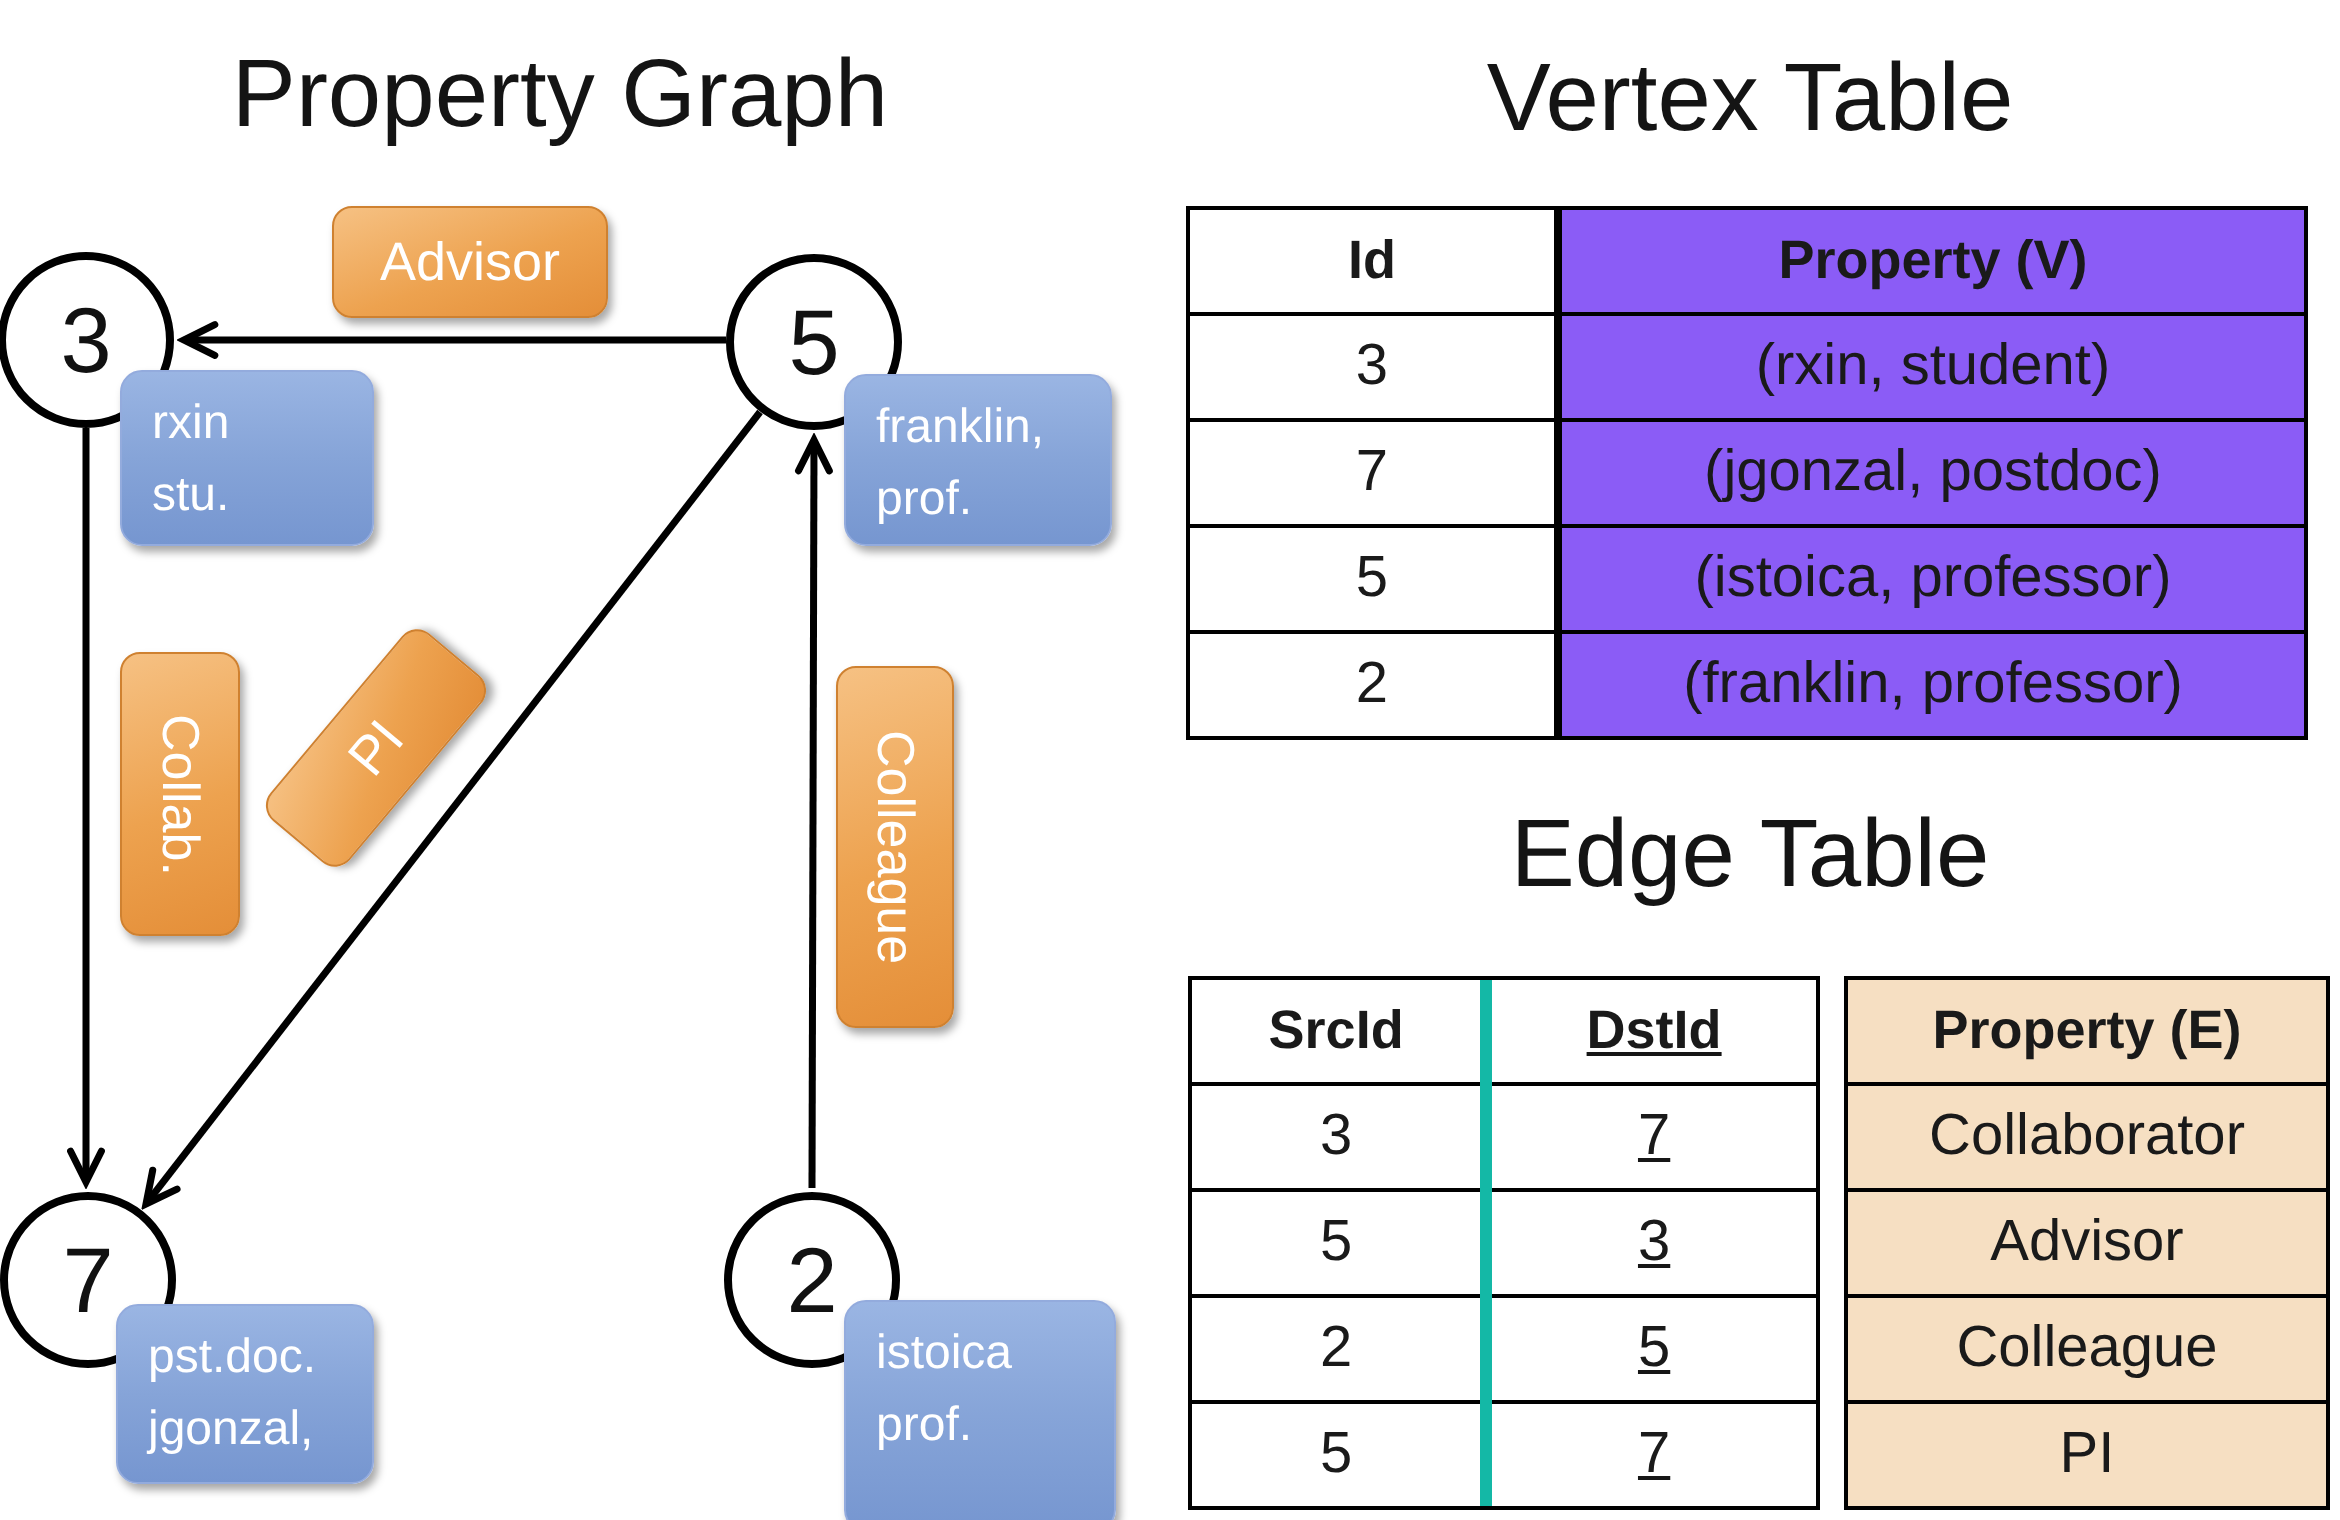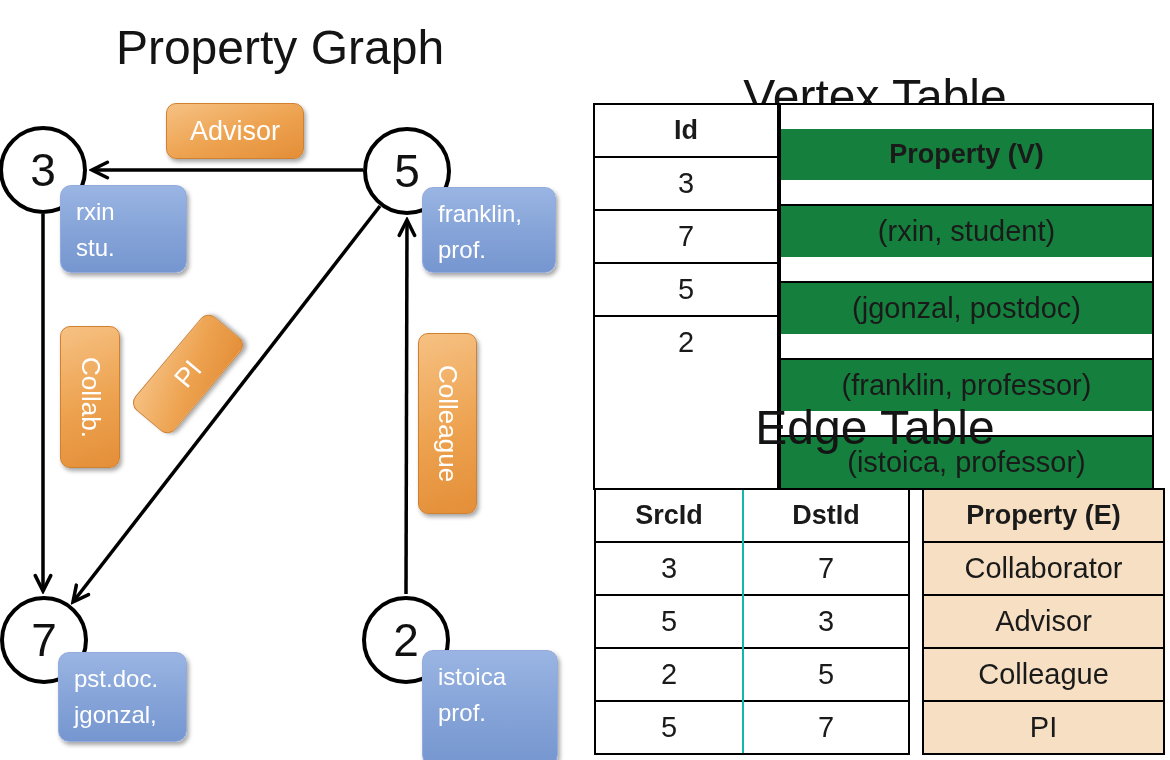--- a/index.html
+++ b/index.html
@@ -32,22 +32,22 @@
 
   
   .tbl-wrap{display:flex;}
   .tcol{border:2px solid #000;background:#fff;box-sizing:border-box;}
   .tcell{height:51px;display:flex;align-items:center;justify-content:center;
          font-size:29px;color:#1a1a1a;}
   .tcell + .tcell{border-top:2px solid #000;}
   .thead{font-weight:bold;font-size:27px;}
   .twin{display:flex;border:2px solid #000;box-sizing:border-box;background:#fff;}
   .twin .sub{display:flex;flex-direction:column;}
-  .twin .sub.right{border-left:2px solid #14b8a6;}
-  .bg-blue{background:#15803d;margin-top:24px;}
+  .twin .sub.right{border-left:6px solid #14b8a6;text-decoration:underline;}
+  .bg-blue{background:#8b5cf6;}
   .bg-tan{background:#f6dfc2;}
 </style>
 </head>
 <body>
 
 <div id="graph-pane" class="abs">
 
   <div class="abs big-title" style="left:0;top:20px;width:560px;">Property Graph</div>
 
   <svg id="edge-svg" width="580" height="760" viewBox="0 0 580 760">
@@ -91,36 +91,36 @@
   <div class="vbox" style="left:58px;top:652px;width:129px;height:90px;">
     <div>pst.doc.</div>
     <div>jgonzal,</div>
   </div>
   <div class="vbox" style="left:422px;top:650px;width:136px;height:116px;">
     <div>istoica</div>
     <div>prof.</div>
   </div>
 </div>
 
-<div class="abs big-title" style="left:580px;top:22px;width:590px;margin-top:47px;">Vertex Table</div>
+<div class="abs big-title" style="left:580px;top:22px;width:590px;">Vertex Table</div>
 
 <div class="abs tbl-wrap" style="left:593px;top:103px;">
   <div class="tcol" style="width:186px;">
     <div class="tcell thead">Id</div>
     <div class="tcell">3</div>
     <div class="tcell">7</div>
     <div class="tcell">5</div>
     <div class="tcell">2</div>
   </div>
   <div class="tcol" style="width:375px;">
     <div class="tcell thead bg-blue">Property (V)</div>
     <div class="tcell bg-blue">(rxin, student)</div>
     <div class="tcell bg-blue">(jgonzal, postdoc)</div>
+    <div class="tcell bg-blue">(istoica, professor)</div>
     <div class="tcell bg-blue">(franklin, professor)</div>
-    <div class="tcell bg-blue">(istoica, professor)</div>
   </div>
 </div>
 
 <div class="abs big-title" style="left:580px;top:400px;width:590px;">Edge Table</div>
 
 <div class="abs tbl-wrap" style="left:594px;top:488px;column-gap:12px;">
   <div class="twin" style="width:316px;">
     <div class="sub" style="width:146px;">
       <div class="tcell thead">SrcId</div>
       <div class="tcell">3</div>

